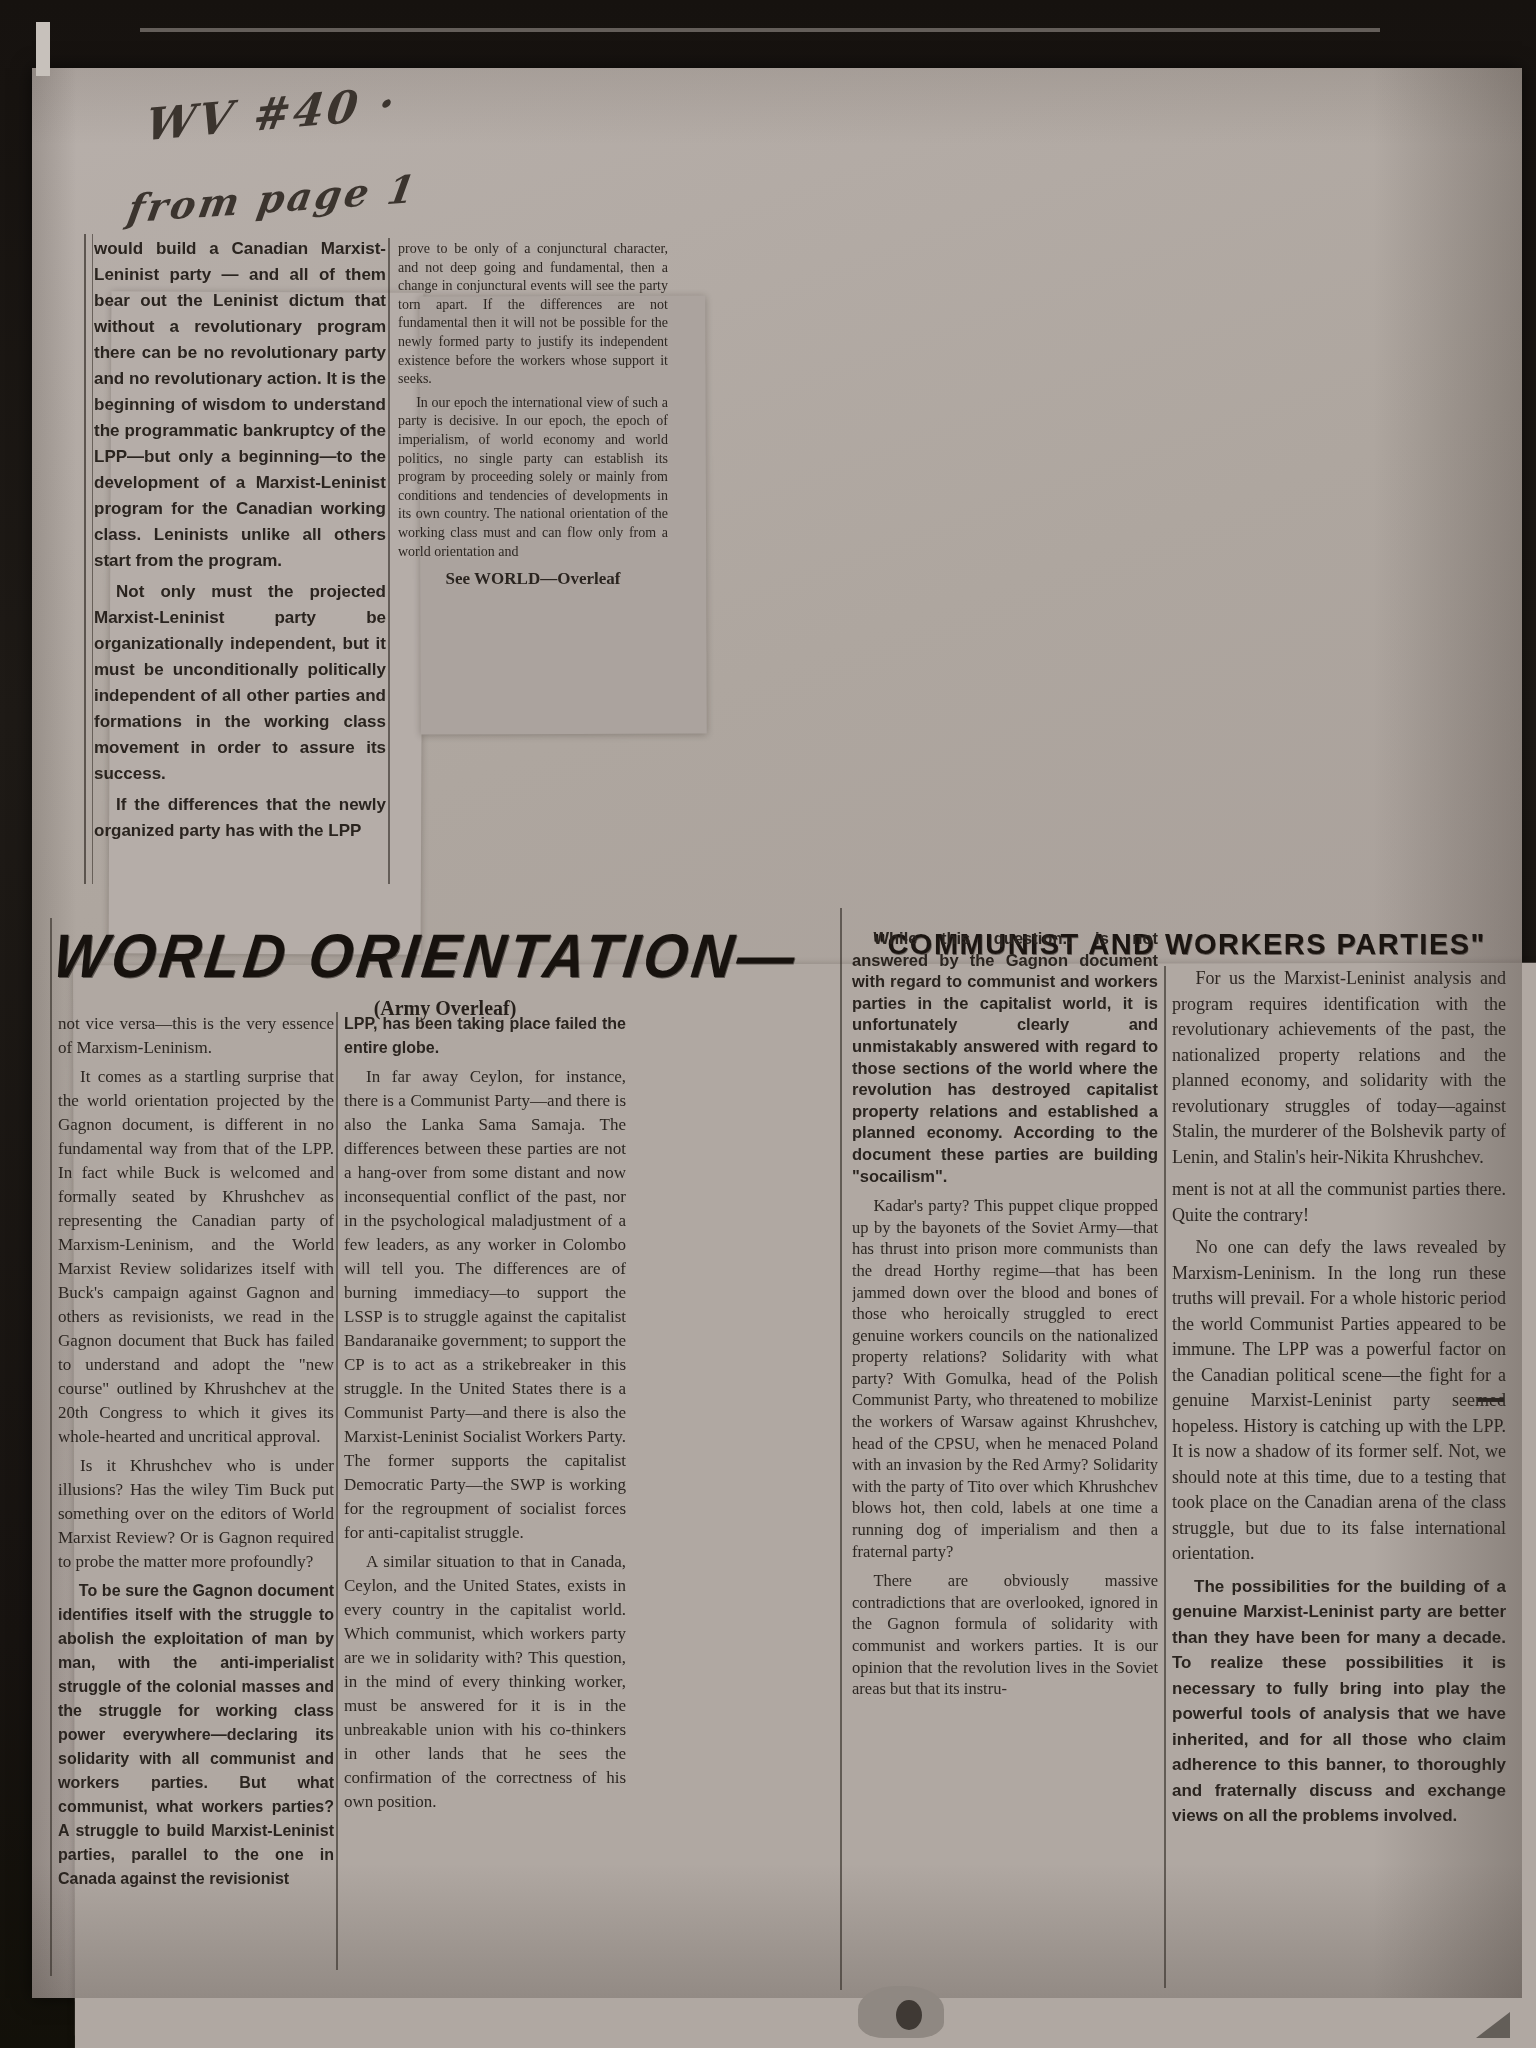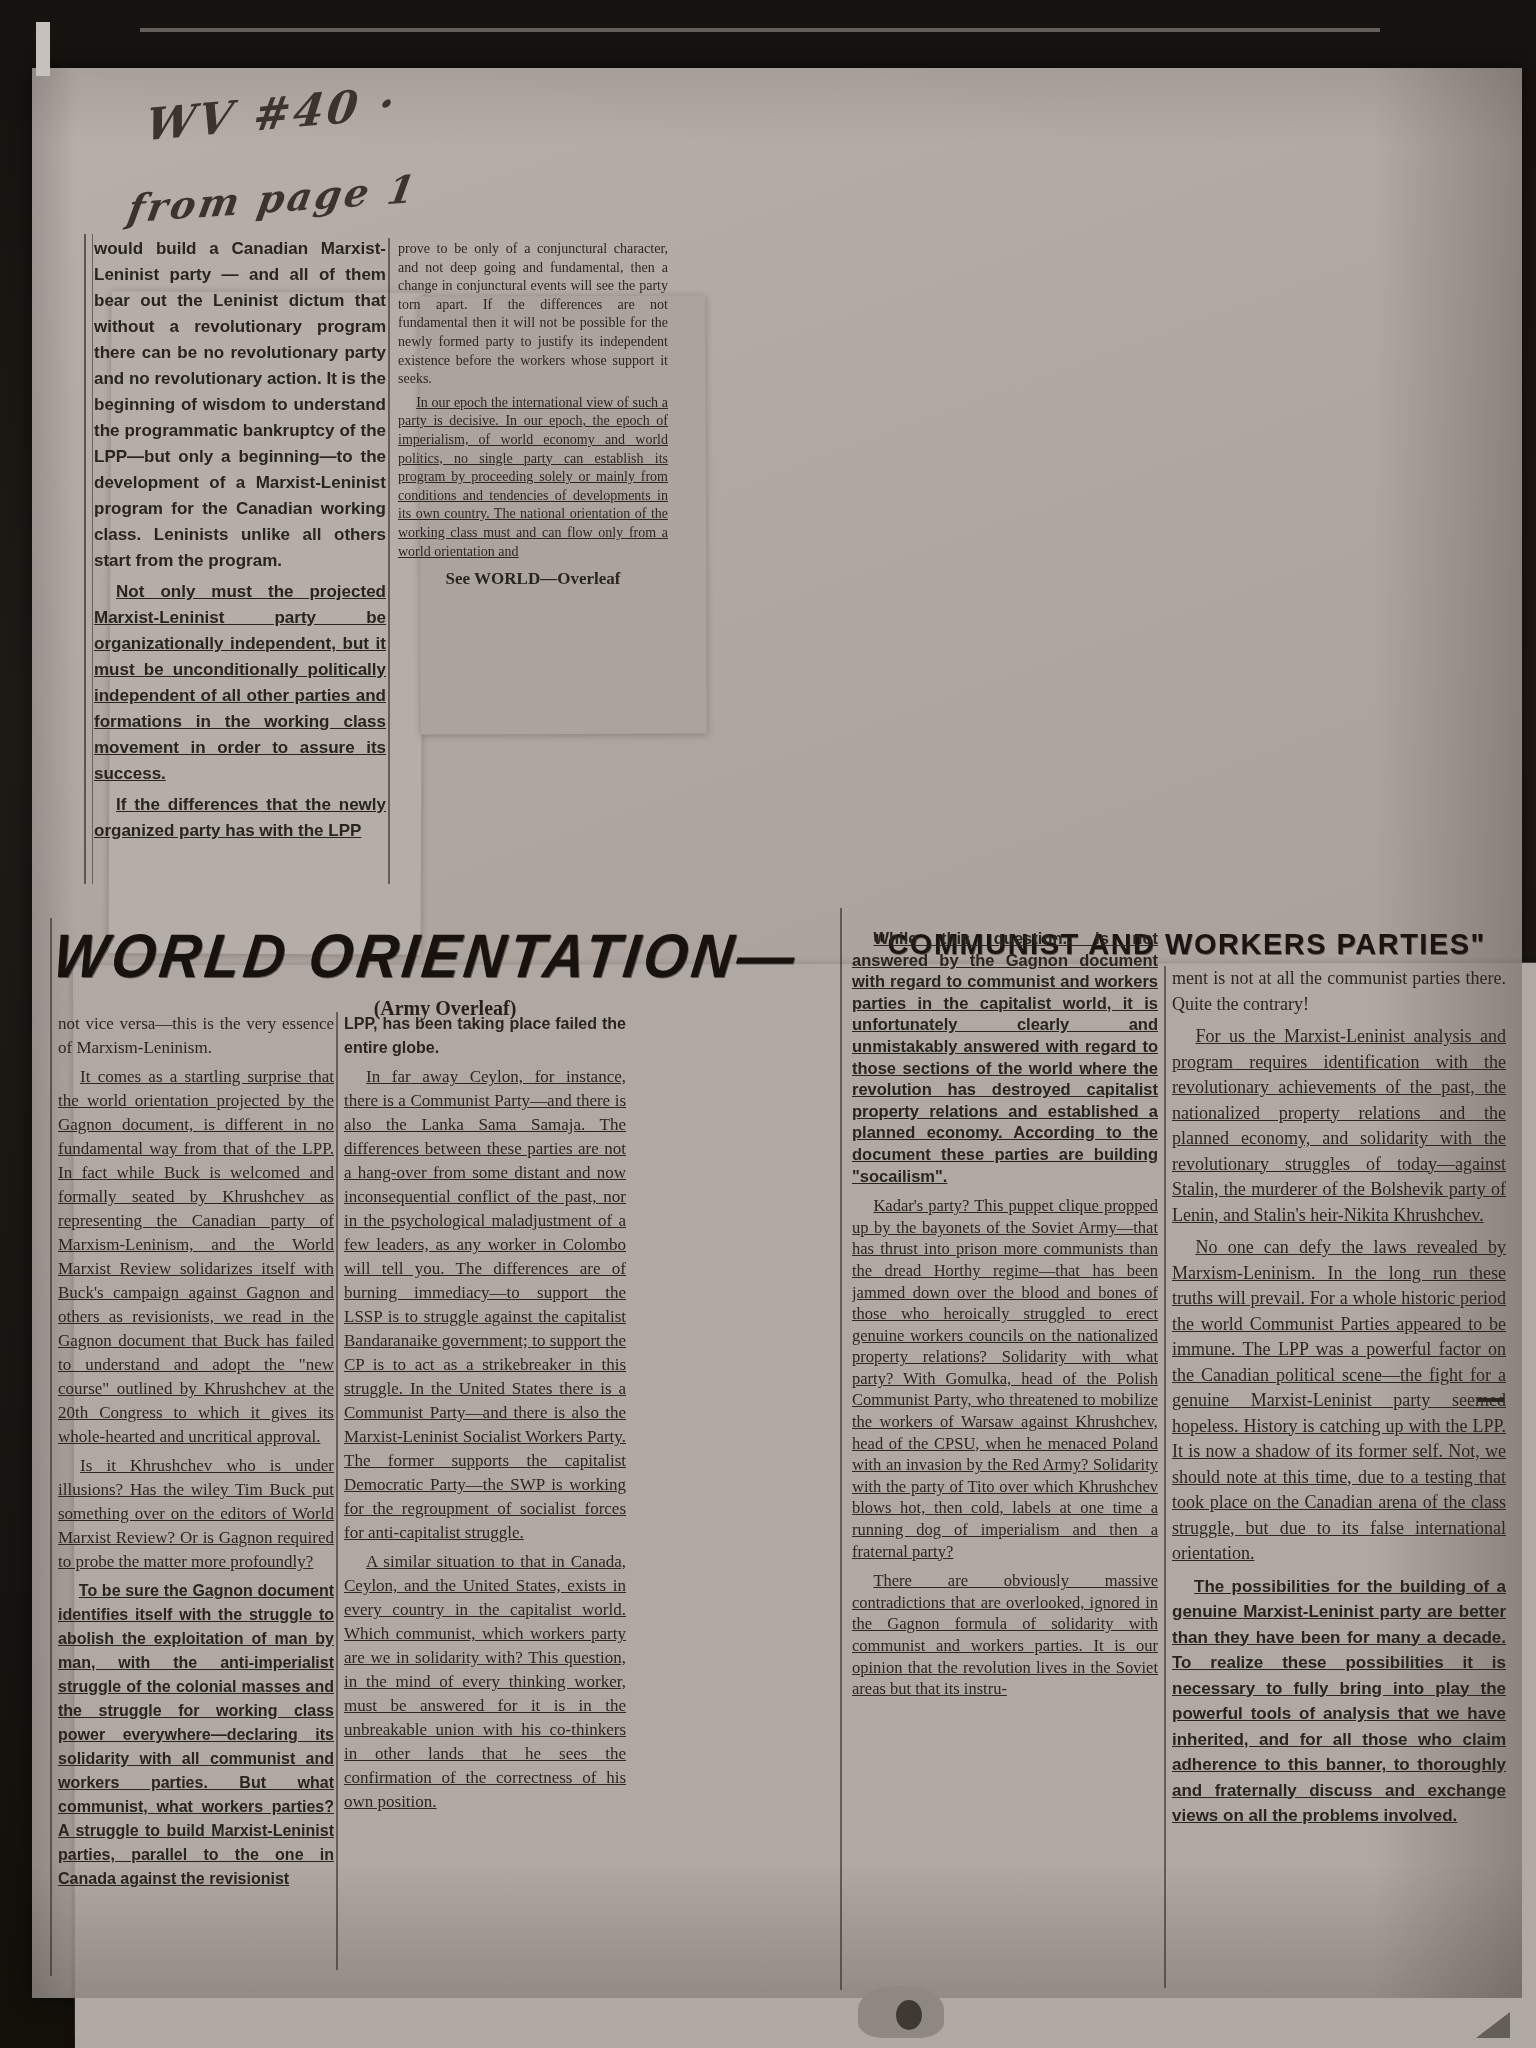--- a/index.html
+++ b/index.html
@@ -29,21 +29,21 @@
     letter-spacing:3px;white-space:nowrap;
   }
   .hw1{left:146px;top:88px;font-size:44px;transform:rotate(-5deg) skewX(-12deg);font-weight:700;}
   .hw2{left:128px;top:176px;font-size:38px;transform:rotate(-4deg) skewX(-14deg);font-weight:700;}
 
   .col{position:absolute;overflow:hidden;}
   .para{margin:0;text-align:justify;color:#2c2621;}
   .para + .para{margin-top:5px;}
   .p-sf{font-family:"Liberation Serif", serif;}
   .p-bs{font-family:"Liberation Sans", sans-serif;font-weight:700;color:#2a241f;}
-  .ind{text-indent:1.3em;text-decoration:underline;}
+  .ind{text-indent:1.3em;}
 
   .tc1{left:94px;top:236px;width:292px;height:640px;}
   .tc1 .para{font-size:17px;line-height:26px;}
   .tc2{left:398px;top:240px;width:270px;height:420px;}
   .tc2 .para{font-size:14px;line-height:18.6px;}
   .see-line{
     margin-top:8px;text-align:center;font-family:"Liberation Serif", serif;
     font-weight:700;font-size:17px;color:#2a241f;
   }
 
@@ -136,22 +136,22 @@
     <p class="para p-sf ind">A similar situation to that in Canada, Ceylon, and the United States, exists in every country in the capitalist world.  Which communist, which workers party are we in solidarity with? This question, in the mind of every thinking worker, must be answered for it is in the unbreakable union with his co-thinkers in other lands that he sees the confirmation of the correctness of his own position.</p>
   </div>
 
 <div class="headline-cwp">"COMMUNIST AND WORKERS PARTIES"</div>
 <div class="col ccol1">
     <p class="para p-bs ind">While this question.. is not answered by the Gagnon document with regard to communist and workers parties in the capitalist world, it is unfortunately clearly and unmistakably answered with regard to those sections of the world where the revolution has destroyed capitalist property relations and established a planned economy.  According to the document these parties are building "socailism".</p>
     <p class="para p-sf ind">Kadar's party?  This puppet clique propped up by the bayonets of the Soviet Army—that has thrust into prison more communists than the dread Horthy regime—that has been jammed down over the blood and bones of those who heroically struggled to erect genuine workers councils on the nationalized property relations?  Solidarity with what party?  With Gomulka, head of the Polish Communist Party, who threatened to mobilize the workers of Warsaw against Khrushchev, head of the CPSU, when he menaced Poland with an invasion by the Red Army?  Solidarity with the party of Tito over which Khrushchev blows hot, then cold, labels at one time a running dog of imperialism and then a fraternal party?</p>
     <p class="para p-sf ind">There are obviously massive contradictions that are overlooked, ignored in the Gagnon formula of solidarity with communist and workers parties. It is our opinion that the revolution lives in the Soviet areas but that its instru-</p>
   </div>
 <div class="col ccol2">
+    <p class="para p-sf ind">For us the Marxist-Leninist analysis and program requires identification with the revolutionary achievements of the past, the nationalized property relations and the planned economy, and solidarity with the revolutionary struggles of today—against Stalin, the murderer of the Bolshevik party of Lenin, and Stalin's heir-Nikita Khrushchev.</p>
     <p class="para p-sf">ment is not at all the communist parties there.  Quite the contrary!</p>
-    <p class="para p-sf ind">For us the Marxist-Leninist analysis and program requires identification with the revolutionary achievements of the past, the nationalized property relations and the planned economy, and solidarity with the revolutionary struggles of today—against Stalin, the murderer of the Bolshevik party of Lenin, and Stalin's heir-Nikita Khrushchev.</p>
     <p class="para p-sf ind">No one can defy the laws revealed by Marxism-Leninism.  In the long run these truths will prevail.  For a whole historic period the world Communist Parties appeared to be immune. The LPP was a powerful factor on the Canadian political scene—the fight for a genuine Marxist-Leninist party seemed hopeless. History is catching up with the LPP.  It is now a shadow of its former self.  Not, we should note at this time, due to a testing that took place on the Canadian arena of the class struggle, but due to its false international orientation.</p>
     <p class="para p-bs ind">The possibilities for the building of a genuine Marxist-Leninist party are better than they have been for many a decade.  To realize these possibilities it is necessary to fully bring into play the powerful tools of analysis that we have inherited, and for all those who claim adherence to this banner, to thoroughly and fraternally discuss and exchange views on all the problems involved.</p>
   </div>
 
 <div class="vrule vr-topclip"></div>
 <div class="vrule vr-leftdouble"></div>
 <div class="vrule vr-world-left"></div>
 <div class="vrule vr-world-mid"></div>
 <div class="vrule vr-section"></div>
 <div class="vrule vr-cwp-mid"></div>

